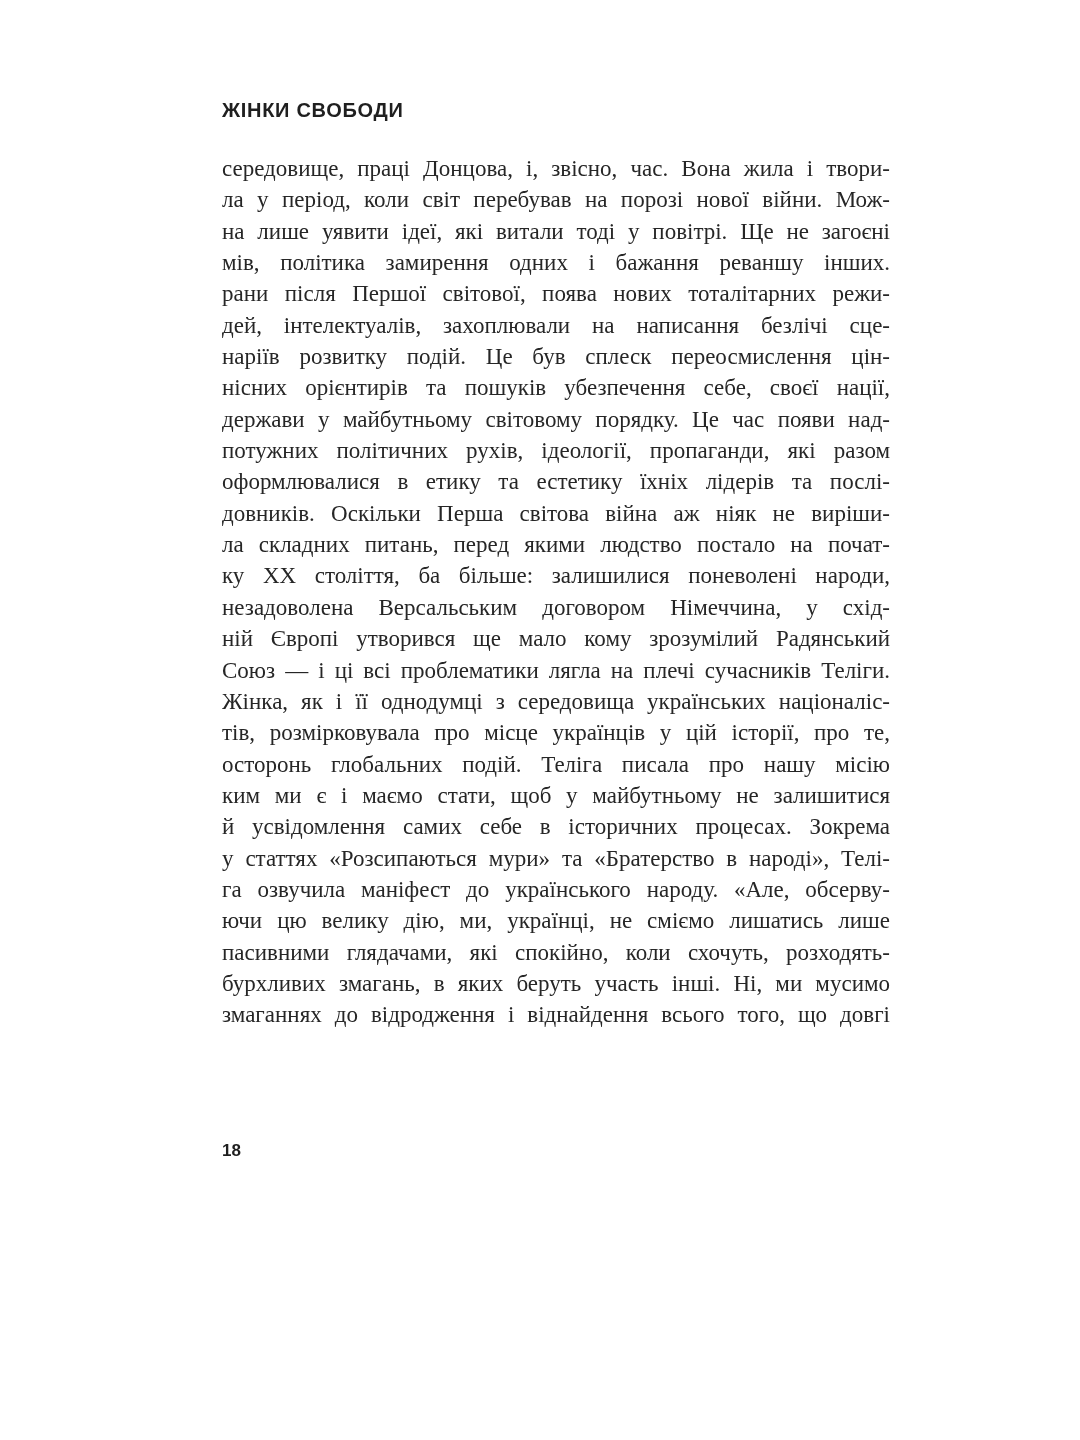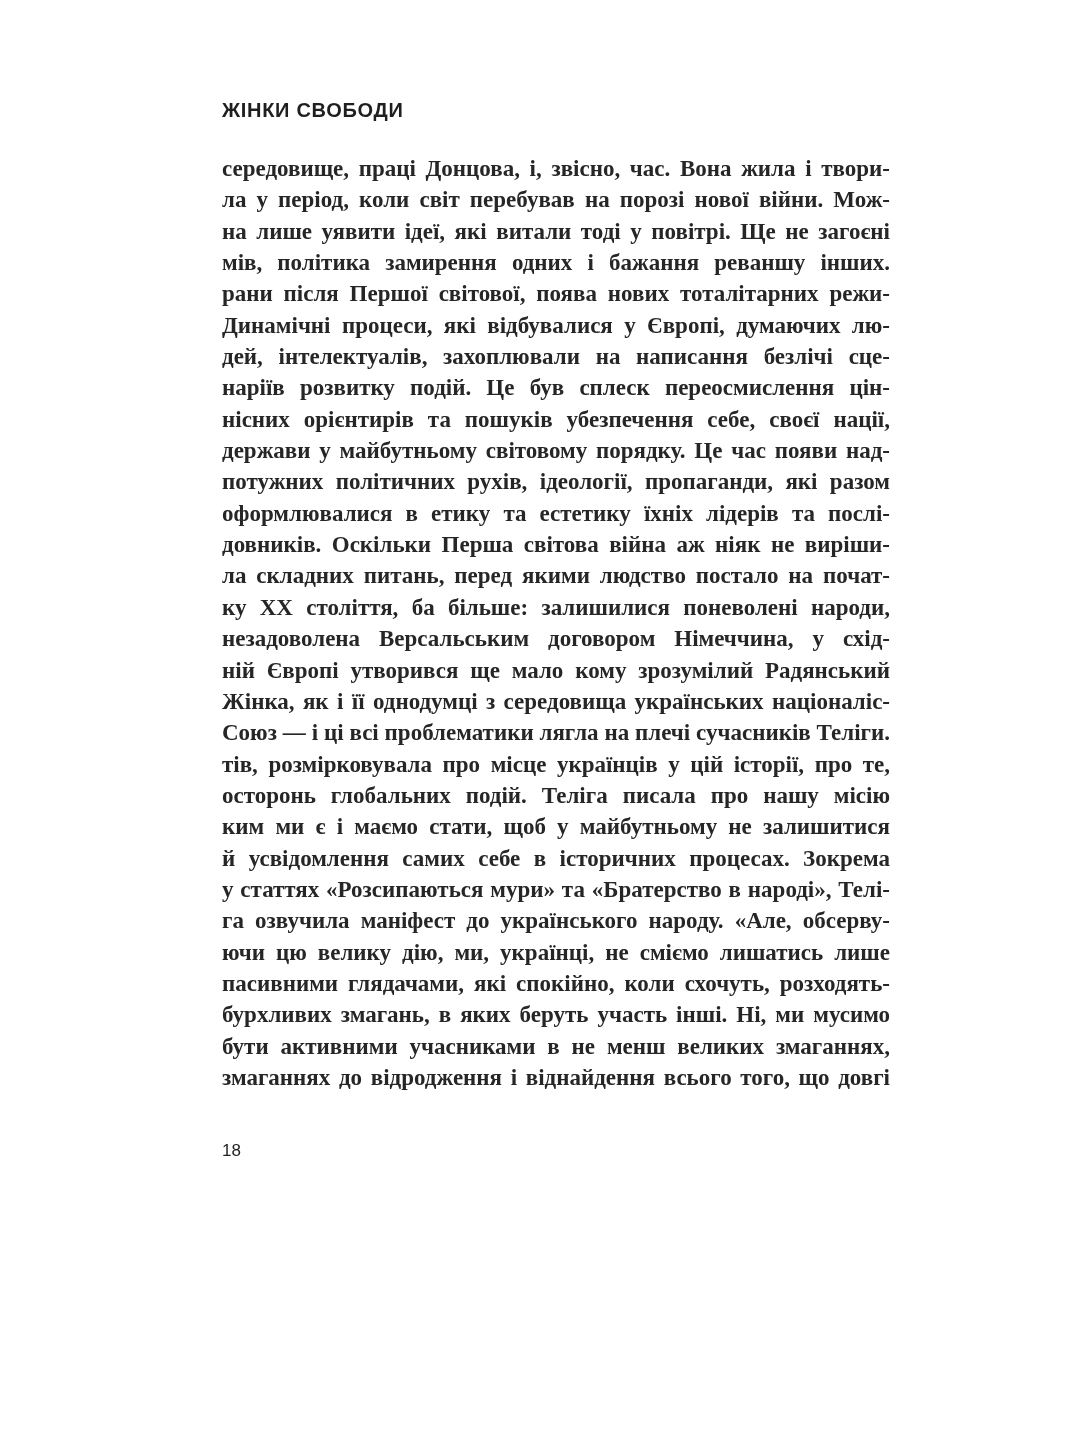--- a/index.html
+++ b/index.html
@@ -27,76 +27,73 @@
     color: #1f1f1f;
   }
   .body-text {
     position: absolute;
     left: 222px;
     top: 153px;
     width: 668px;
     font-family: "Liberation Serif", serif;
     font-size: 23px;
     color: #262626;
-    font-weight: bold;
   }
   .body-text .line {
     height: 31.35px;
     line-height: 31.35px;
     text-align: justify;
     text-align-last: justify;
     overflow: hidden;
     white-space: normal;
   }
   .page-number {
     position: absolute;
     left: 222px;
     top: 1141px;
     font-family: "Liberation Sans", sans-serif;
-    font-weight: 400;
+    font-weight: 700;
     font-size: 17px;
     line-height: 20px;
     color: #1f1f1f;
     text-align: center;
   }
 </style>
 </head>
 <body>
 
 <div class="page">
   <div class="running-head">ЖІНКИ СВОБОДИ</div>
 
   <div class="body-text">
 
   <div class="line">середовище, праці Донцова, і, звісно, час. Вона жила і твори-</div>
       <div class="line">ла у період, коли світ перебував на порозі нової війни. Мож-</div>
       <div class="line">на лише уявити ідеї, які витали тоді у повітрі. Ще не загоєні</div>
       <div class="line">мів, політика замирення одних і бажання реваншу інших.</div>
       <div class="line">рани після Першої світової, поява нових тоталітарних режи-</div>
-      <div class="line">Динамічні процеси, які відбувалися у Європі, думаючих лю-</div>
       <div class="line">дей, інтелектуалів, захоплювали на написання безлічі сце-</div>
       <div class="line">наріїв розвитку подій. Це був сплеск переосмислення цін-</div>
       <div class="line">нісних орієнтирів та пошуків убезпечення себе, своєї нації,</div>
       <div class="line">держави у майбутньому світовому порядку. Це час появи над-</div>
       <div class="line">потужних політичних рухів, ідеології, пропаганди, які разом</div>
       <div class="line">оформлювалися в етику та естетику їхніх лідерів та послі-</div>
       <div class="line">довників. Оскільки Перша світова війна аж ніяк не виріши-</div>
       <div class="line">ла складних питань, перед якими людство постало на почат-</div>
       <div class="line">ку ХХ століття, ба більше: залишилися поневолені народи,</div>
       <div class="line">незадоволена Версальським договором Німеччина, у схід-</div>
       <div class="line">ній Європі утворився ще мало кому зрозумілий Радянський</div>
+      <div class="line">Союз — і ці всі проблематики лягла на плечі сучасників Теліги.</div>
       <div class="line">Жінка, як і її однодумці з середовища українських націоналіс-</div>
-      <div class="line">Союз — і ці всі проблематики лягла на плечі сучасників Теліги.</div>
       <div class="line">тів, розмірковувала про місце українців у цій історії, про те,</div>
       <div class="line">осторонь глобальних подій. Теліга писала про нашу місію</div>
       <div class="line">ким ми є і маємо стати, щоб у майбутньому не залишитися</div>
       <div class="line">й усвідомлення самих себе в історичних процесах. Зокрема</div>
       <div class="line">у статтях «Розсипаються мури» та «Братерство в народі», Телі-</div>
       <div class="line">га озвучила маніфест до українського народу. «Але, обсерву-</div>
       <div class="line">ючи цю велику дію, ми, українці, не сміємо лишатись лише</div>
       <div class="line">пасивними глядачами, які спокійно, коли схочуть, розходять-</div>
       <div class="line">бурхливих змагань, в яких беруть участь інші. Ні, ми мусимо</div>
-      <div class="line">бути активними учасниками в не менш великих змаганнях,</div>
       <div class="line">змаганнях до відродження і віднайдення всього того, що довгі</div>
     </div>
 
   <div class="page-number">18</div>
 </div>
 
 </body></html>

